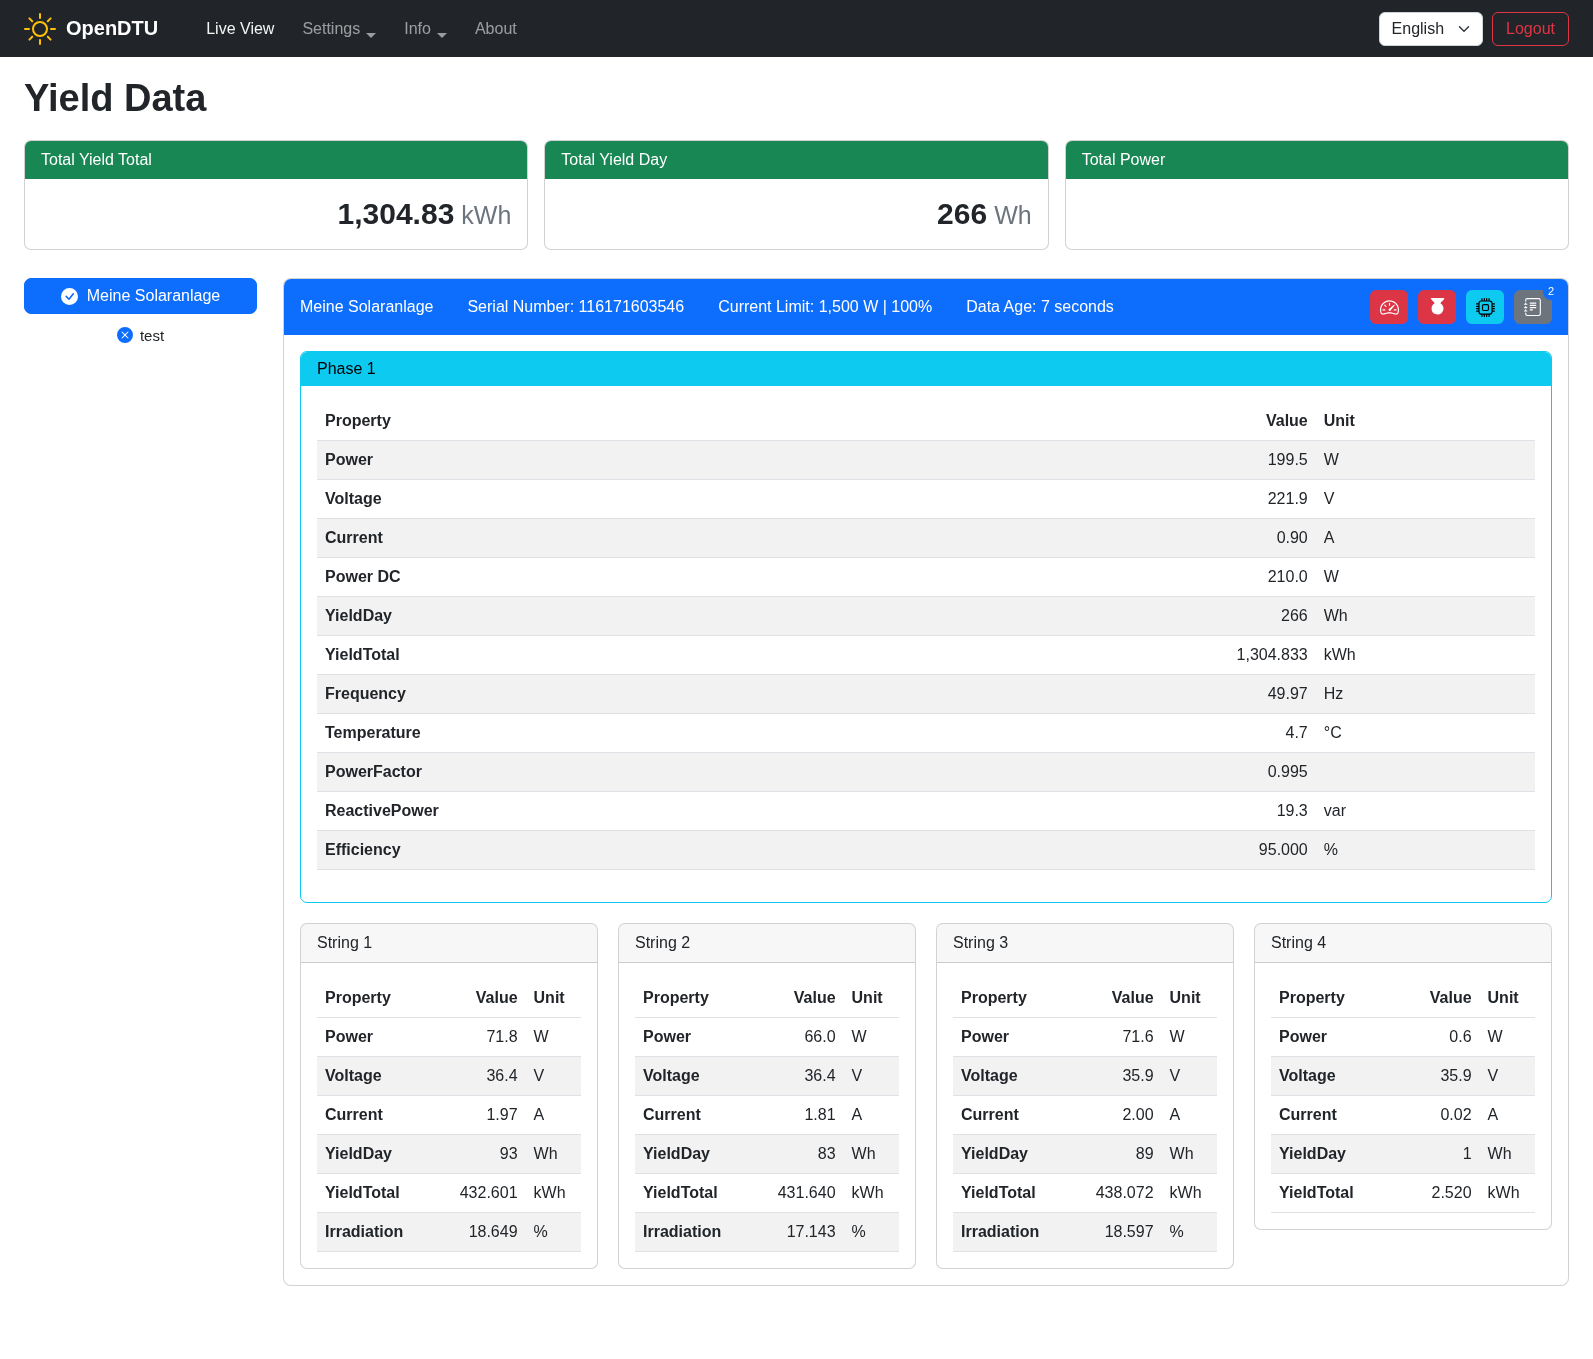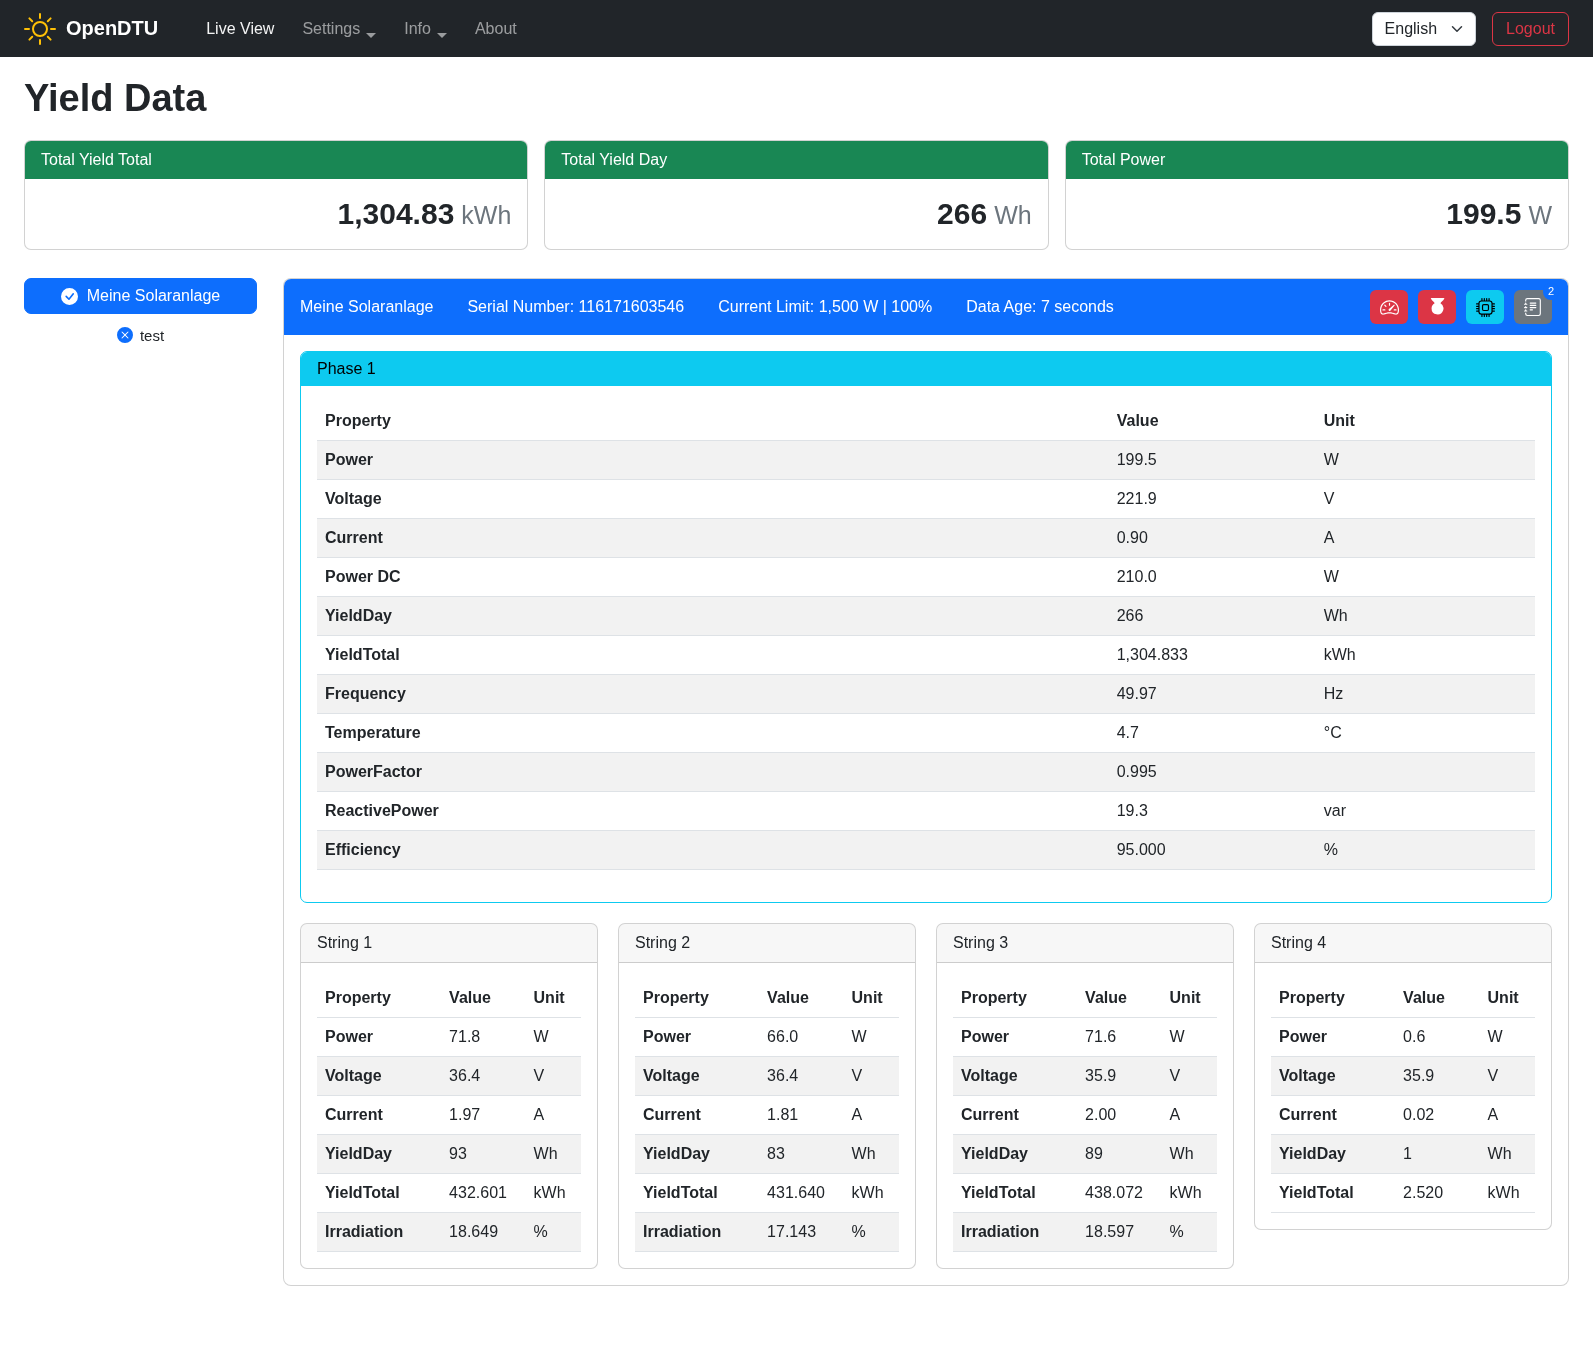--- a/index.html
+++ b/index.html
@@ -21,21 +21,21 @@
     gap: 8px;
   }
   .brand { display: flex; align-items: center; gap: 10px; color: #fff; font-size: 20px; font-weight: 600; margin-right: 28px; cursor: pointer; }
   .nav-links { display: flex; align-items: center; gap: 4px; flex: 1; }
   .nav-link { padding: 8px 12px; font-size: 16px; color: rgba(255,255,255,.55); cursor: pointer; display: flex; align-items: flex-end; gap: 6px; }
   .nav-link.active { color: rgba(255,255,255,.95); }
   .caret { display: inline-block; width: 0; height: 0; border-top: 5px solid currentColor; border-left: 5px solid transparent; border-right: 5px solid transparent; margin-top: 2px; }
   .lang-select {
     background: #fff; border: 1px solid #ced4da; border-radius: 6px;
     padding: 7px 12px; display: flex; align-items: center; gap: 14px;
-    font-size: 16px; color: #212529; cursor: pointer; margin-right: 8px;
+    font-size: 16px; color: #212529; cursor: pointer; margin-right: 1px;
   }
   .logout-btn {
     background: transparent; border: 1px solid #dc3545; color: #dc3545;
     border-radius: 6px; padding: 7px 13px; font-size: 16px; cursor: pointer;
     font-family: inherit;
   }
 
   
   .content { padding: 20px 24px 24px 24px; }
   h1.page-title { font-size: 38px; font-weight: 600; margin: 0 0 20px 0; color: #212529; }
@@ -91,21 +91,21 @@
   .phase-header { background: #0dcaf0; color: #000; padding: 8px 16px; border-radius: 6px 6px 0 0; font-size: 16px; }
   .phase-body { padding: 16px 16px 16px 16px; }
 
   
   table.data-table { width: 100%; border-collapse: collapse; font-size: 16px; margin-bottom: 16px; }
   table.data-table th, table.data-table td {
     padding: 10px 8px; border-bottom: 1px solid #dee2e6; text-align: left; color: #212529;
   }
   table.data-table thead th { font-weight: 700; }
   table.data-table td.col-prop { font-weight: 700; }
-  table.data-table th.col-value, table.data-table td.col-value { text-align: left; }
+  table.data-table th.col-value, table.data-table td.col-value { text-align: right; }
   .phase-table th.col-unit, .phase-table td.col-unit { width: 18%; }
   .phase-table th.col-value, .phase-table td.col-value { width: 17%; }
   .string-table th.col-unit, .string-table td.col-unit { width: 21%; }
   .string-table th.col-value, .string-table td.col-value { width: 32%; }
   .phase-table tbody tr:nth-child(odd) { background: #f2f2f2; }
   .string-table tbody tr:nth-child(even) { background: #f2f2f2; }
 
   
   .strings-row { display: grid; grid-template-columns: repeat(4, 1fr); gap: 20px; align-items: start; }
   .string-card { border: 1px solid rgba(0,0,0,.175); border-radius: 7px; background: #fff; }
@@ -168,23 +168,20 @@
       </div>
     </div>
     <div class="card">
       <div class="card-header-green">Total Yield Day</div>
       <div class="summary-body">
         <span class="summary-value">266</span><span class="summary-unit">Wh</span>
       </div>
     </div>
     <div class="card">
       <div class="card-header-green">Total Power</div>
-      <div class="summary-body">
-        <span class="summary-value">199.5</span><span class="summary-unit">W</span>
-      </div>
     </div>
   </div>
 
   <div class="main-row">
 
     <div>
       <button class="inverter-select-btn">
         <span>
           <svg width="17" height="17" viewBox="0 0 16 16" fill="#ffffff">
               <path d="M16 8A8 8 0 1 1 0 8a8 8 0 0 1 16 0zm-3.97-3.03a.75.75 0 0 0-1.08.022L7.477 9.417 5.384 7.323a.75.75 0 0 0-1.06 1.06L6.97 11.03a.75.75 0 0 0 1.079-.02l3.992-4.99a.75.75 0 0 0-.01-1.05z"></path>

